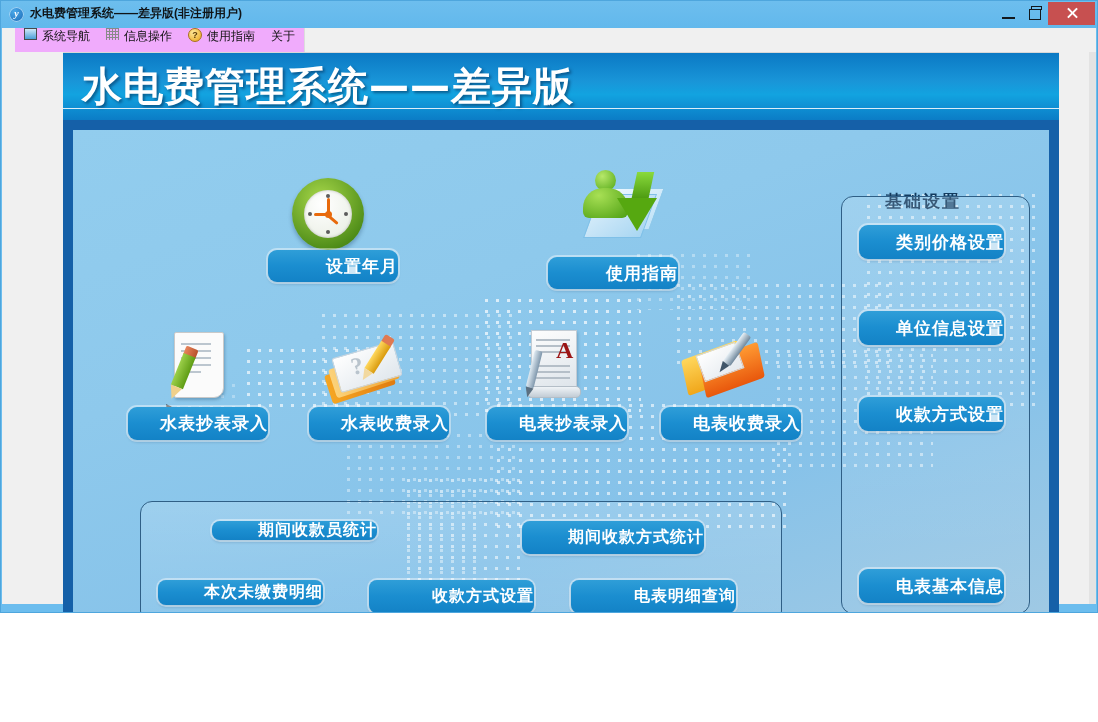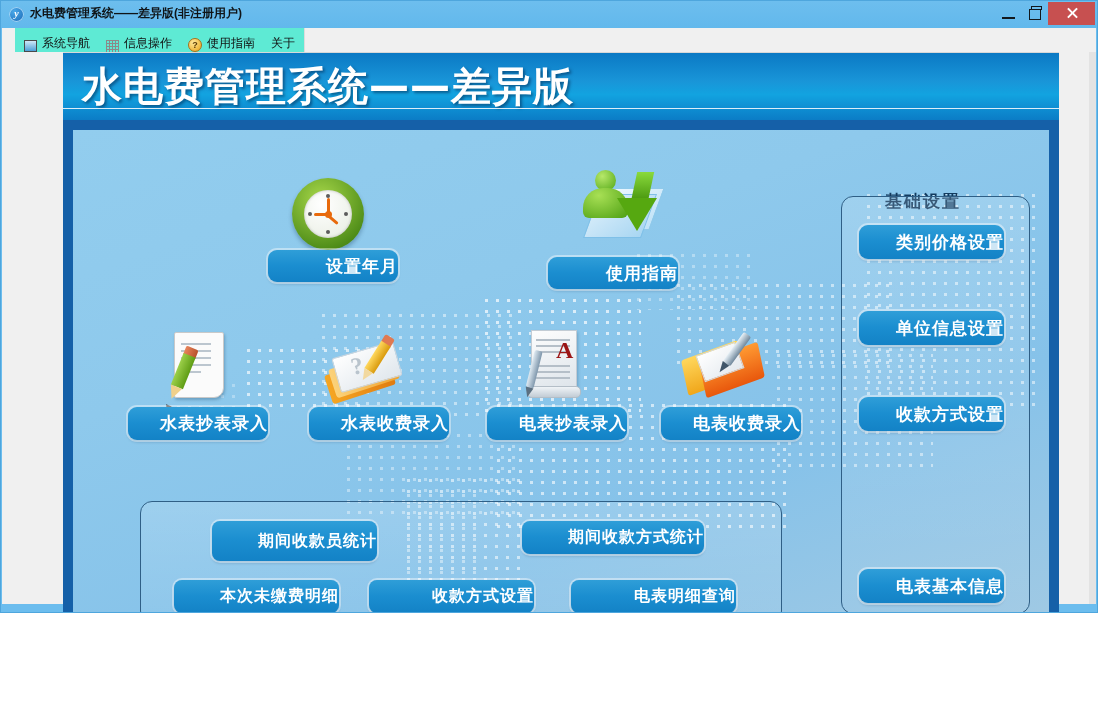--- a/index.html
+++ b/index.html
@@ -28,23 +28,23 @@
                     border:1.5px solid #12181d;border-bottom:none;}
   .wbtn-close{left:1047px;width:47px;height:23px;top:1px;background:#c75050;}
   .wbtn-close i{position:absolute;left:18px;top:5px;width:12px;height:12px;display:block;}
   .wbtn-close i:before,.wbtn-close i:after{content:"";position:absolute;left:0;top:5px;width:13px;height:2px;background:#fff;}
   .wbtn-close i:before{transform:rotate(45deg);}
   .wbtn-close i:after{transform:rotate(-45deg);}
 
   
   .menustrip{position:absolute;left:1px;top:27px;width:1094px;height:24px;
              background:#f0f0f0;border-bottom:1px solid #d8d8d8;}
-  .menuitem{position:absolute;top:0;height:24px;display:flex;align-items:flex-end;
+  .menuitem{position:absolute;top:0;height:24px;display:flex;align-items:flex-start;
             padding:0 9px;font-size:12px;color:#111;border-right:1px solid #dcdcdc;
-            background:#5eead4;box-sizing:border-box;white-space:nowrap;}
+            background:#f0abfc;box-sizing:border-box;white-space:nowrap;}
   .menuitem .mlabel{margin-left:5px;}
 
   .ico-nav{width:13px;height:12px;background:linear-gradient(180deg,#cfe8f8,#4c9fd8);
            border:1px solid #4a4a4a;box-sizing:border-box;display:inline-block;}
   .ico-grid{width:13px;height:12px;display:inline-block;
             background-image:
               linear-gradient(90deg,#8a8a8a 1px,transparent 1px),
               linear-gradient(180deg,#8a8a8a 1px,transparent 1px);
             background-size:3px 3px;border:0;}
   .ico-guide{width:14px;height:14px;display:inline-block;border-radius:50%;
@@ -364,27 +364,27 @@
             <div class="body"></div>
             <div class="nib"></div>
           </div>
       </div>
       <div class="pill" style="left:588px;top:277px;width:140px;height:33px;">
         <span>电表收费录入</span>
       </div>
 
       <div class="stats-panel"></div>
 
-      <div class="pill small" style="left:139px;top:391px;width:165px;height:40px;">
+      <div class="pill small" style="left:139px;top:391px;width:165px;height:19px;">
         <span>期间收款员统计</span>
       </div>
       <div class="pill small" style="left:449px;top:391px;width:182px;height:33px;">
         <span>期间收款方式统计</span>
       </div>
-      <div class="pill small" style="left:101px;top:450px;width:165px;height:33px;">
+      <div class="pill small" style="left:85px;top:450px;width:165px;height:25px;">
         <span>本次未缴费明细</span>
       </div>
       <div class="pill small" style="left:296px;top:450px;width:165px;height:33px;">
         <span>收款方式设置</span>
       </div>
       <div class="pill small" style="left:498px;top:450px;width:165px;height:33px;">
         <span>电表明细查询</span>
       </div>
 
       <div class="side-title">基础设置</div>

